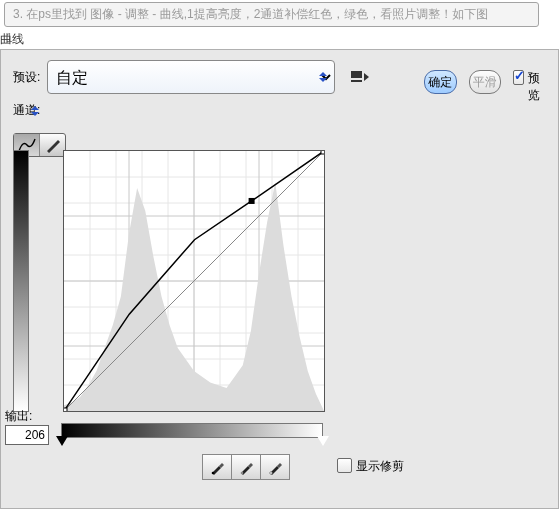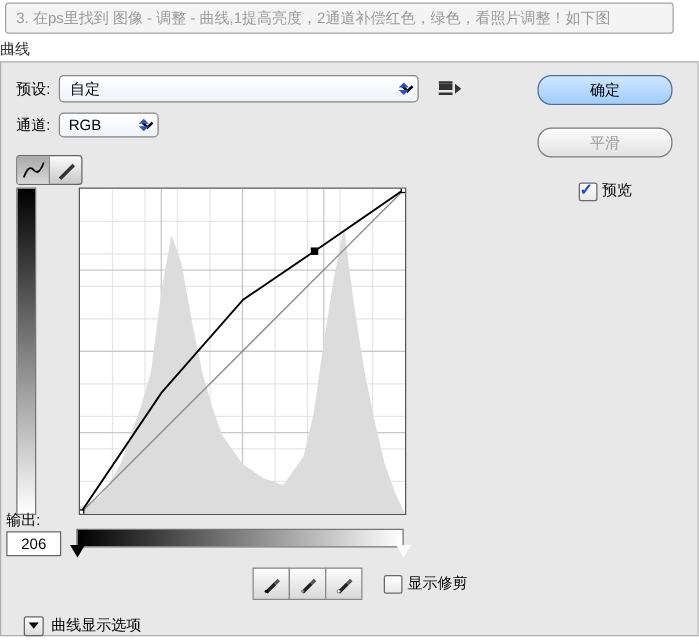--- a/index.html
+++ b/index.html
@@ -3,53 +3,53 @@
 <meta charset="utf-8">
 <style>
 html,body{margin:0;padding:0;width:559px;height:515px;font-family:"Lucida Grande","Microsoft YaHei",sans-serif;font-size:12px;background:#fff;color:#000}
 .inst{margin:2px 20px 0 4px;padding:3px 8px;background:#f4f4f4;border:1px solid #a3a3a3;border-radius:3px;color:#9a9a9a;font-size:12px}
 .titlebar{height:18px;position:relative;margin:4px 0 0 0}
 .titlebar .t{position:absolute;left:0;right:0;text-align:left;color:#333}
 .titlebar .one{position:absolute;left:6px;color:#888}
 .dlg{background:#e8e8e8;border:1px solid #b0b0b0;margin:0 0 0 0;padding:10px 10px 16px 12px;height:460px;position:relative;box-sizing:border-box}
 .row{display:flex;align-items:center;margin-bottom:8px}
 .lbl{width:34px;text-align:left}
-select.preset{flex:0 0 288px;height:22px;background:linear-gradient(#fff,#eef3fa);border:1px solid #888;border-radius:4px;font-size:12px;padding:0 4px}
+select.preset{flex:0 0 288px;height:34px;background:linear-gradient(#fff,#eef3fa);border:1px solid #888;border-radius:4px;font-size:16px;padding:0 4px}
 .drp{width:20px;display:flex;flex-direction:column;align-items:center;justify-content:center;margin-left:-22px;padding-right:4px;position:relative;z-index:2;pointer-events:none}
 .drp span{display:block;width:0;height:0;border-left:4px solid transparent;border-right:4px solid transparent}
 .drp .up{border-bottom:4px solid #2952c5;margin-bottom:2px}
 .drp .dn{border-top:4px solid #2952c5}
 .menu-icon{margin-left:14px;width:18px;height:14px;position:relative}
 .menu-icon::before{content:"";position:absolute;left:0;top:1px;width:11px;height:11px;border-top:2px solid #333;border-bottom:2px solid #333;box-shadow:inset 0 5px 0 #333;box-sizing:border-box}
 .menu-icon::after{content:"";position:absolute;right:0;top:3px;width:0;height:0;border-top:4px solid transparent;border-bottom:4px solid transparent;border-left:5px solid #333}
 select.channel{width:80px;height:20px;background:linear-gradient(#fff,#eef3fa);border:1px solid #888;border-radius:4px;font-size:12px;padding:0 3px}
 .toolbox{display:inline-flex;border:1px solid #666;background:linear-gradient(#fdfdfd,#c8c8c8);border-radius:3px;margin-top:6px}
 .toolbox .tb{width:25px;height:22px;display:flex;align-items:center;justify-content:center;border-right:1px solid #888}
 .toolbox .tb:last-child{border-right:none}
 .toolbox .tb.active{background:linear-gradient(#a8a8a8,#d8d8d8)}
-.rbtns{position:absolute;right:14px;top:10px;width:120px;display:flex;flex-direction:column;gap:6px;align-items:center}
+.rbtns{position:absolute;right:14px;top:10px;width:120px;display:flex;flex-direction:row;gap:6px;align-items:center}
 .btn{width:106px;height:22px;border:1px solid #7a7a7a;border-radius:11px;background:linear-gradient(#fdfdfd,#e2e2e2);font-size:12px;color:#000;display:flex;align-items:center;justify-content:center}
 .btn.primary{background:linear-gradient(#cfe7ff,#9fccff);border-color:#4b6da8}
 .btn.disabled{color:#9a9a9a}
-.preview{display:flex;align-items:flex-end;}
+.preview{display:flex;align-items:flex-start;margin-top:10px}
 .cb{width:13px;height:13px;border:1px solid #6a6a6a;border-radius:2px;background:linear-gradient(#fff,#e8e8e8);margin-right:4px;position:relative}
 .cb.checked::after{content:"✓";position:absolute;left:0;top:-3px;font-size:13px;font-weight:bold;color:#1746d0}
 .curvewrap{position:absolute;left:12px;top:100px;display:flex}
 .vgrad{width:14px;height:260px;background:linear-gradient(#000,#fff);border:1px solid #777;margin-top:0}
 .gridbox{width:260px;height:260px;border:1px solid #555;margin-left:34px;position:relative;background:#fff}
 .outbox{position:absolute;left:4px;top:358px;font-size:12px}
-.numin{width:36px;height:18px;border:1px solid #666;background:#fff;font-size:12px;text-align:center;padding:0 3px}
+.numin{width:36px;height:18px;border:1px solid #666;background:#fff;font-size:12px;text-align:right;padding:0 3px}
 .hgrad{position:absolute;left:60px;top:373px;width:260px;height:13px;background:linear-gradient(90deg,#000,#fff);border:1px solid #777}
 .tri{position:absolute;width:0;height:0;border-left:6px solid transparent;border-right:6px solid transparent;border-top:10px solid #000}
 .tri.w{border-top-color:#fff}
 .tri.w::after{content:"";position:absolute;left:-6px;top:-10px;width:0;height:0;border-left:6px solid transparent;border-right:6px solid transparent;border-top:10px solid #666;z-index:-1}
 .inbox{position:absolute;left:128px;top:400px}
 .eyedrops{position:absolute;left:202px;top:404px;display:flex;gap:0}
 .ed{width:28px;height:24px;border:1px solid #888;background:linear-gradient(#fdfdfd,#d8d8d8);display:flex;align-items:center;justify-content:center;margin-left:-1px}
-.showclip{position:absolute;left:306px;top:408px;display:flex;align-items:flex-end}
+.showclip{position:absolute;left:336px;top:408px;display:flex;align-items:flex-start}
 .disc{position:absolute;left:18px;top:442px;display:flex;align-items:center}
 .disc .arr{width:14px;height:14px;border:1px solid #666;border-radius:2px;background:linear-gradient(#fff,#dcdcdc);display:flex;align-items:center;justify-content:center;margin-right:6px}
 .disc .arr span{width:0;height:0;border-left:4px solid transparent;border-right:4px solid transparent;border-top:5px solid #000}
 svg{display:block}
 </style>
 </head>
 <body>
 
 <div class="inst">3. 在ps里找到 图像 - 调整 - 曲线,1提高亮度，2通道补偿红色，绿色，看照片调整！如下图</div>
 
@@ -67,23 +67,20 @@
     </select>
     <span class="drp">
         <span class="up"></span>
         <span class="dn"></span>
       </span>
     <span class="menu-icon"></span>
   </div>
 
   <div class="row">
     <span class="lbl">通道:</span>
-    <select class="channel">
-      <option>RGB</option>
-    </select>
     <span class="drp">
         <span class="up"></span>
         <span class="dn"></span>
       </span>
   </div>
 
   <div class="toolbox">
     <div class="tb active">
       <svg width="18" height="14">
           <path d="M1 13 Q5 2 9 7 T17 1" stroke="#000" fill="none" stroke-width="1.4"></path>
@@ -177,20 +174,14 @@
           <circle cx="4" cy="14" r="1.3" fill="#fff" stroke="#555" stroke-width="0.6"></circle>
         </svg>
       </div>
   </div>
 
   <div class="showclip">
     <span class="cb"></span>
     <span>显示修剪</span>
   </div>
 
-  <div class="disc">
-    <span class="arr">
-        <span></span>
-      </span>
-    <span>曲线显示选项</span>
-  </div>
 
 </div>
 
 </body></html>

